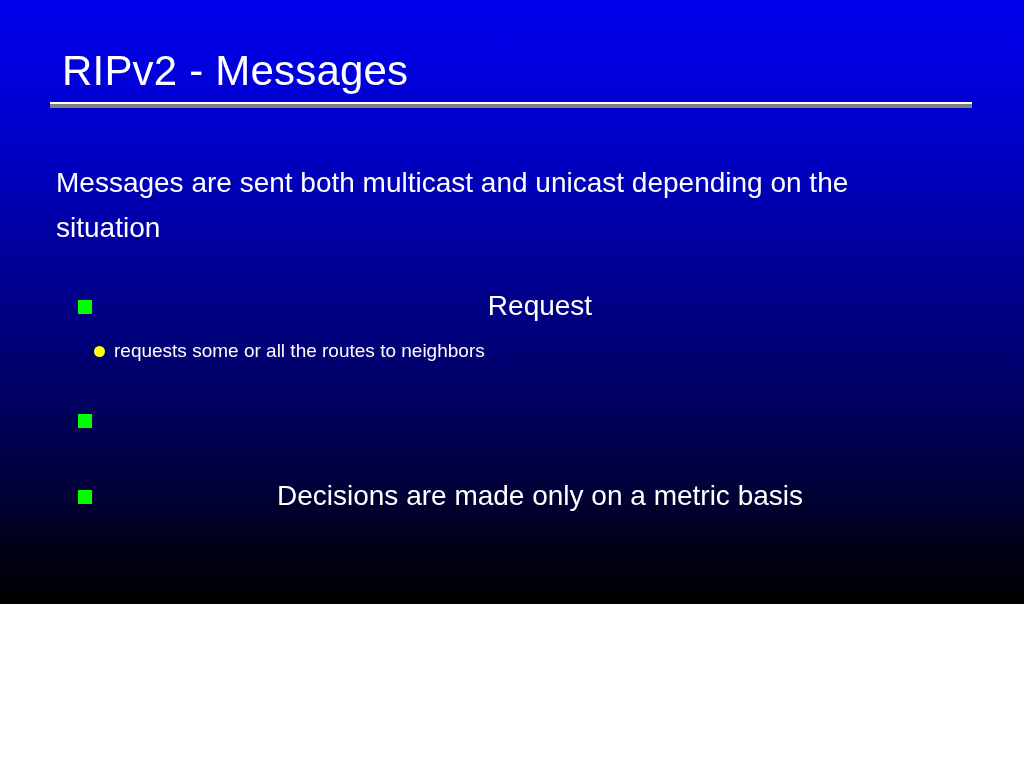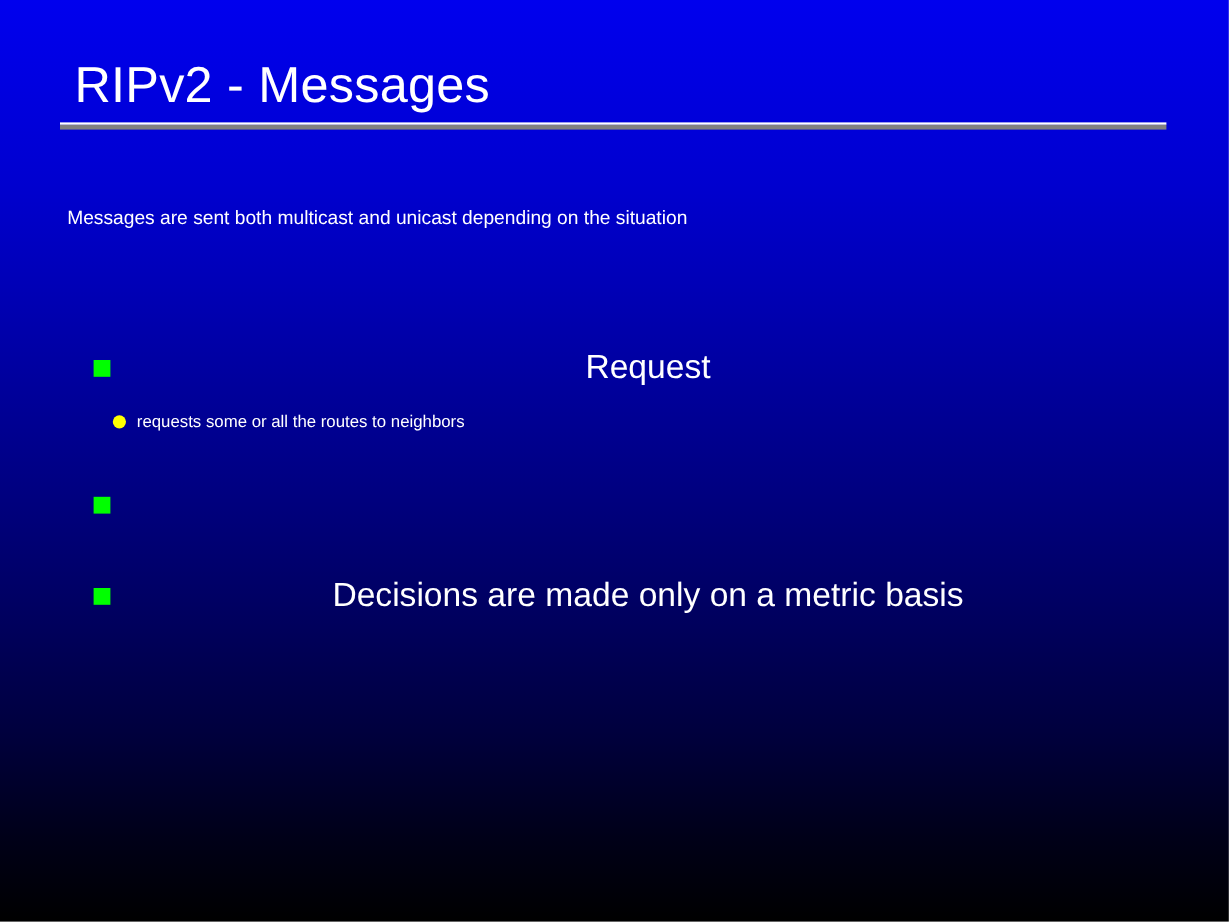--- a/index.html
+++ b/index.html
@@ -9,21 +9,21 @@
   body {
     width: 1024px;
     height: 768px;
     overflow: hidden;
     font-family: "Liberation Sans", sans-serif;
   }
 
   #slide {
     position: relative;
     width: 1024px;
-    height: 768px;
+    height: 604px;
     background: linear-gradient(to bottom,
         #0000ee 0%,
         #0000e2 8%,
         #0000cf 20%,
         #0000b4 32%,
         #000094 45%,
         #00007a 56%,
         #00005c 68%,
         #00003c 80%,
         #000018 91%,
@@ -63,21 +63,21 @@
     width: 100%;
   }
 
   
   #body-text {
     position: absolute;
     left: 56px;
     top: 160px;
     width: 890px;
     color: #ffffff;
-    font-size: 16px;
+    font-size: 28px;
     line-height: 45px;
     white-space: pre-line;
   }
 
   
   #bullet-list {
     position: absolute;
     left: 56px;
     top: 288px;
     width: 920px;
@@ -119,21 +119,21 @@
     position: absolute;
     left: 38px;
     top: 8px;
     width: 11px;
     height: 11px;
     border-radius: 50%;
     background: #ffff00;
   }
   .bullet-l2 .bullet-text {
     color: #ffffff;
-    font-size: 14px;
+    font-size: 19px;
     line-height: 26px;
     display: block;
   }
 
   .group-gap { height: 38px; }
   .group-gap-last { height: 36px; }
 </style>
 </head>
 <body>
 

